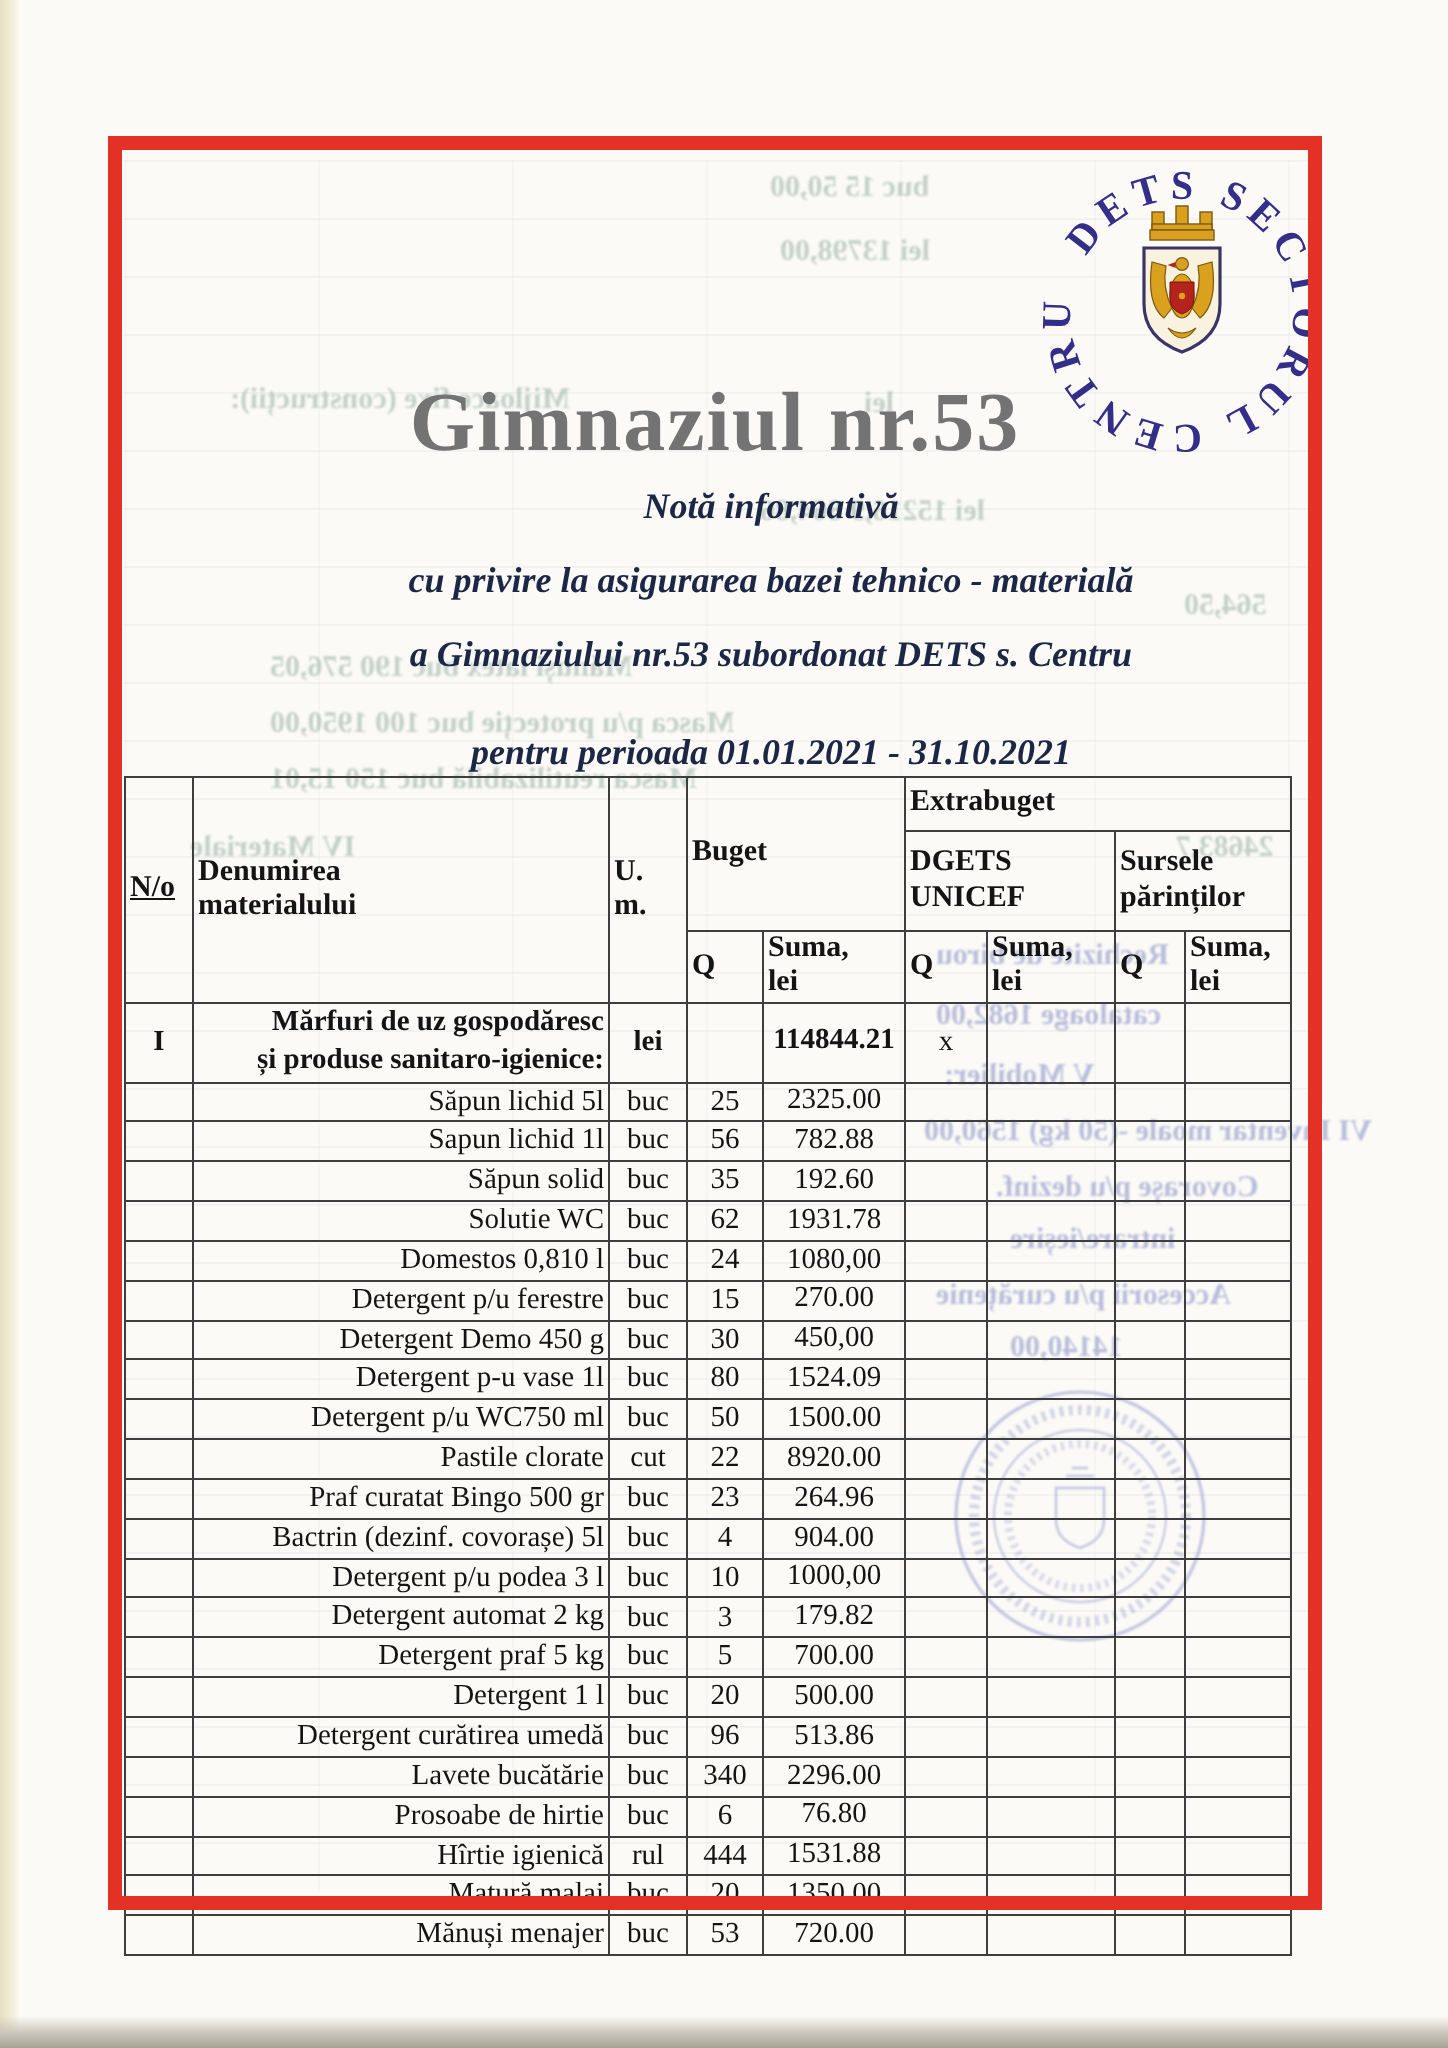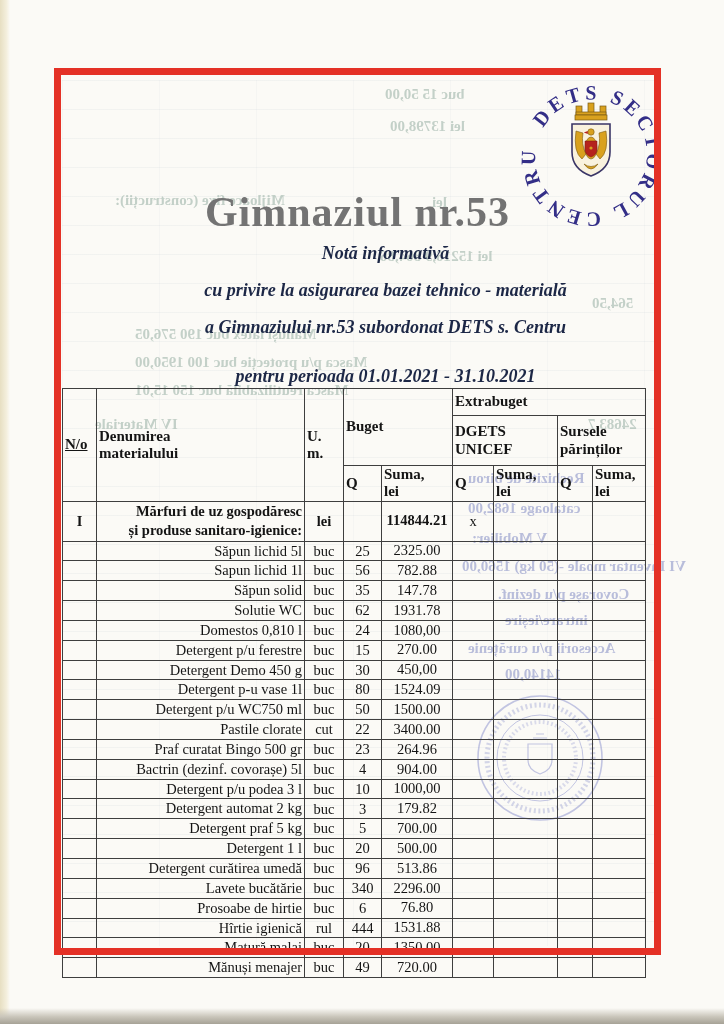--- a/index.html
+++ b/index.html
@@ -190,21 +190,21 @@
         <td class="c-q"></td>
         <td class="c-suma"></td>
         <td class="c-q"></td>
         <td class="c-suma"></td>
       </tr>
     <tr>
         <td class="c-no"></td>
         <td class="c-name">Săpun  solid</td>
         <td class="c-um">buc</td>
         <td class="c-q">35</td>
-        <td class="c-suma">147.78</td>
+        <td class="c-suma">192.60</td>
         <td class="c-q"></td>
         <td class="c-suma"></td>
         <td class="c-q"></td>
         <td class="c-suma"></td>
       </tr>
     <tr>
         <td class="c-no"></td>
         <td class="c-name">Solutie WC</td>
         <td class="c-um">buc</td>
         <td class="c-q">62</td>
@@ -267,21 +267,21 @@
         <td class="c-q"></td>
         <td class="c-suma"></td>
         <td class="c-q"></td>
         <td class="c-suma"></td>
       </tr>
     <tr>
         <td class="c-no"></td>
         <td class="c-name">Pastile clorate</td>
         <td class="c-um">cut</td>
         <td class="c-q">22</td>
-        <td class="c-suma">3400.00</td>
+        <td class="c-suma">8920.00</td>
         <td class="c-q"></td>
         <td class="c-suma"></td>
         <td class="c-q"></td>
         <td class="c-suma"></td>
       </tr>
     <tr>
         <td class="c-no"></td>
         <td class="c-name">Praf curatat Bingo 500 gr</td>
         <td class="c-um">buc</td>
         <td class="c-q">23</td>
@@ -398,21 +398,21 @@
         <td class="c-suma">1350.00</td>
         <td class="c-q"></td>
         <td class="c-suma"></td>
         <td class="c-q"></td>
         <td class="c-suma"></td>
       </tr>
     <tr>
         <td class="c-no"></td>
         <td class="c-name">Mănuși menajer</td>
         <td class="c-um">buc</td>
-        <td class="c-q">49</td>
+        <td class="c-q">53</td>
         <td class="c-suma">720.00</td>
         <td class="c-q"></td>
         <td class="c-suma"></td>
         <td class="c-q"></td>
         <td class="c-suma"></td>
       </tr>
   </tbody>
 </table>
 
 <div class="red-frame"></div>

